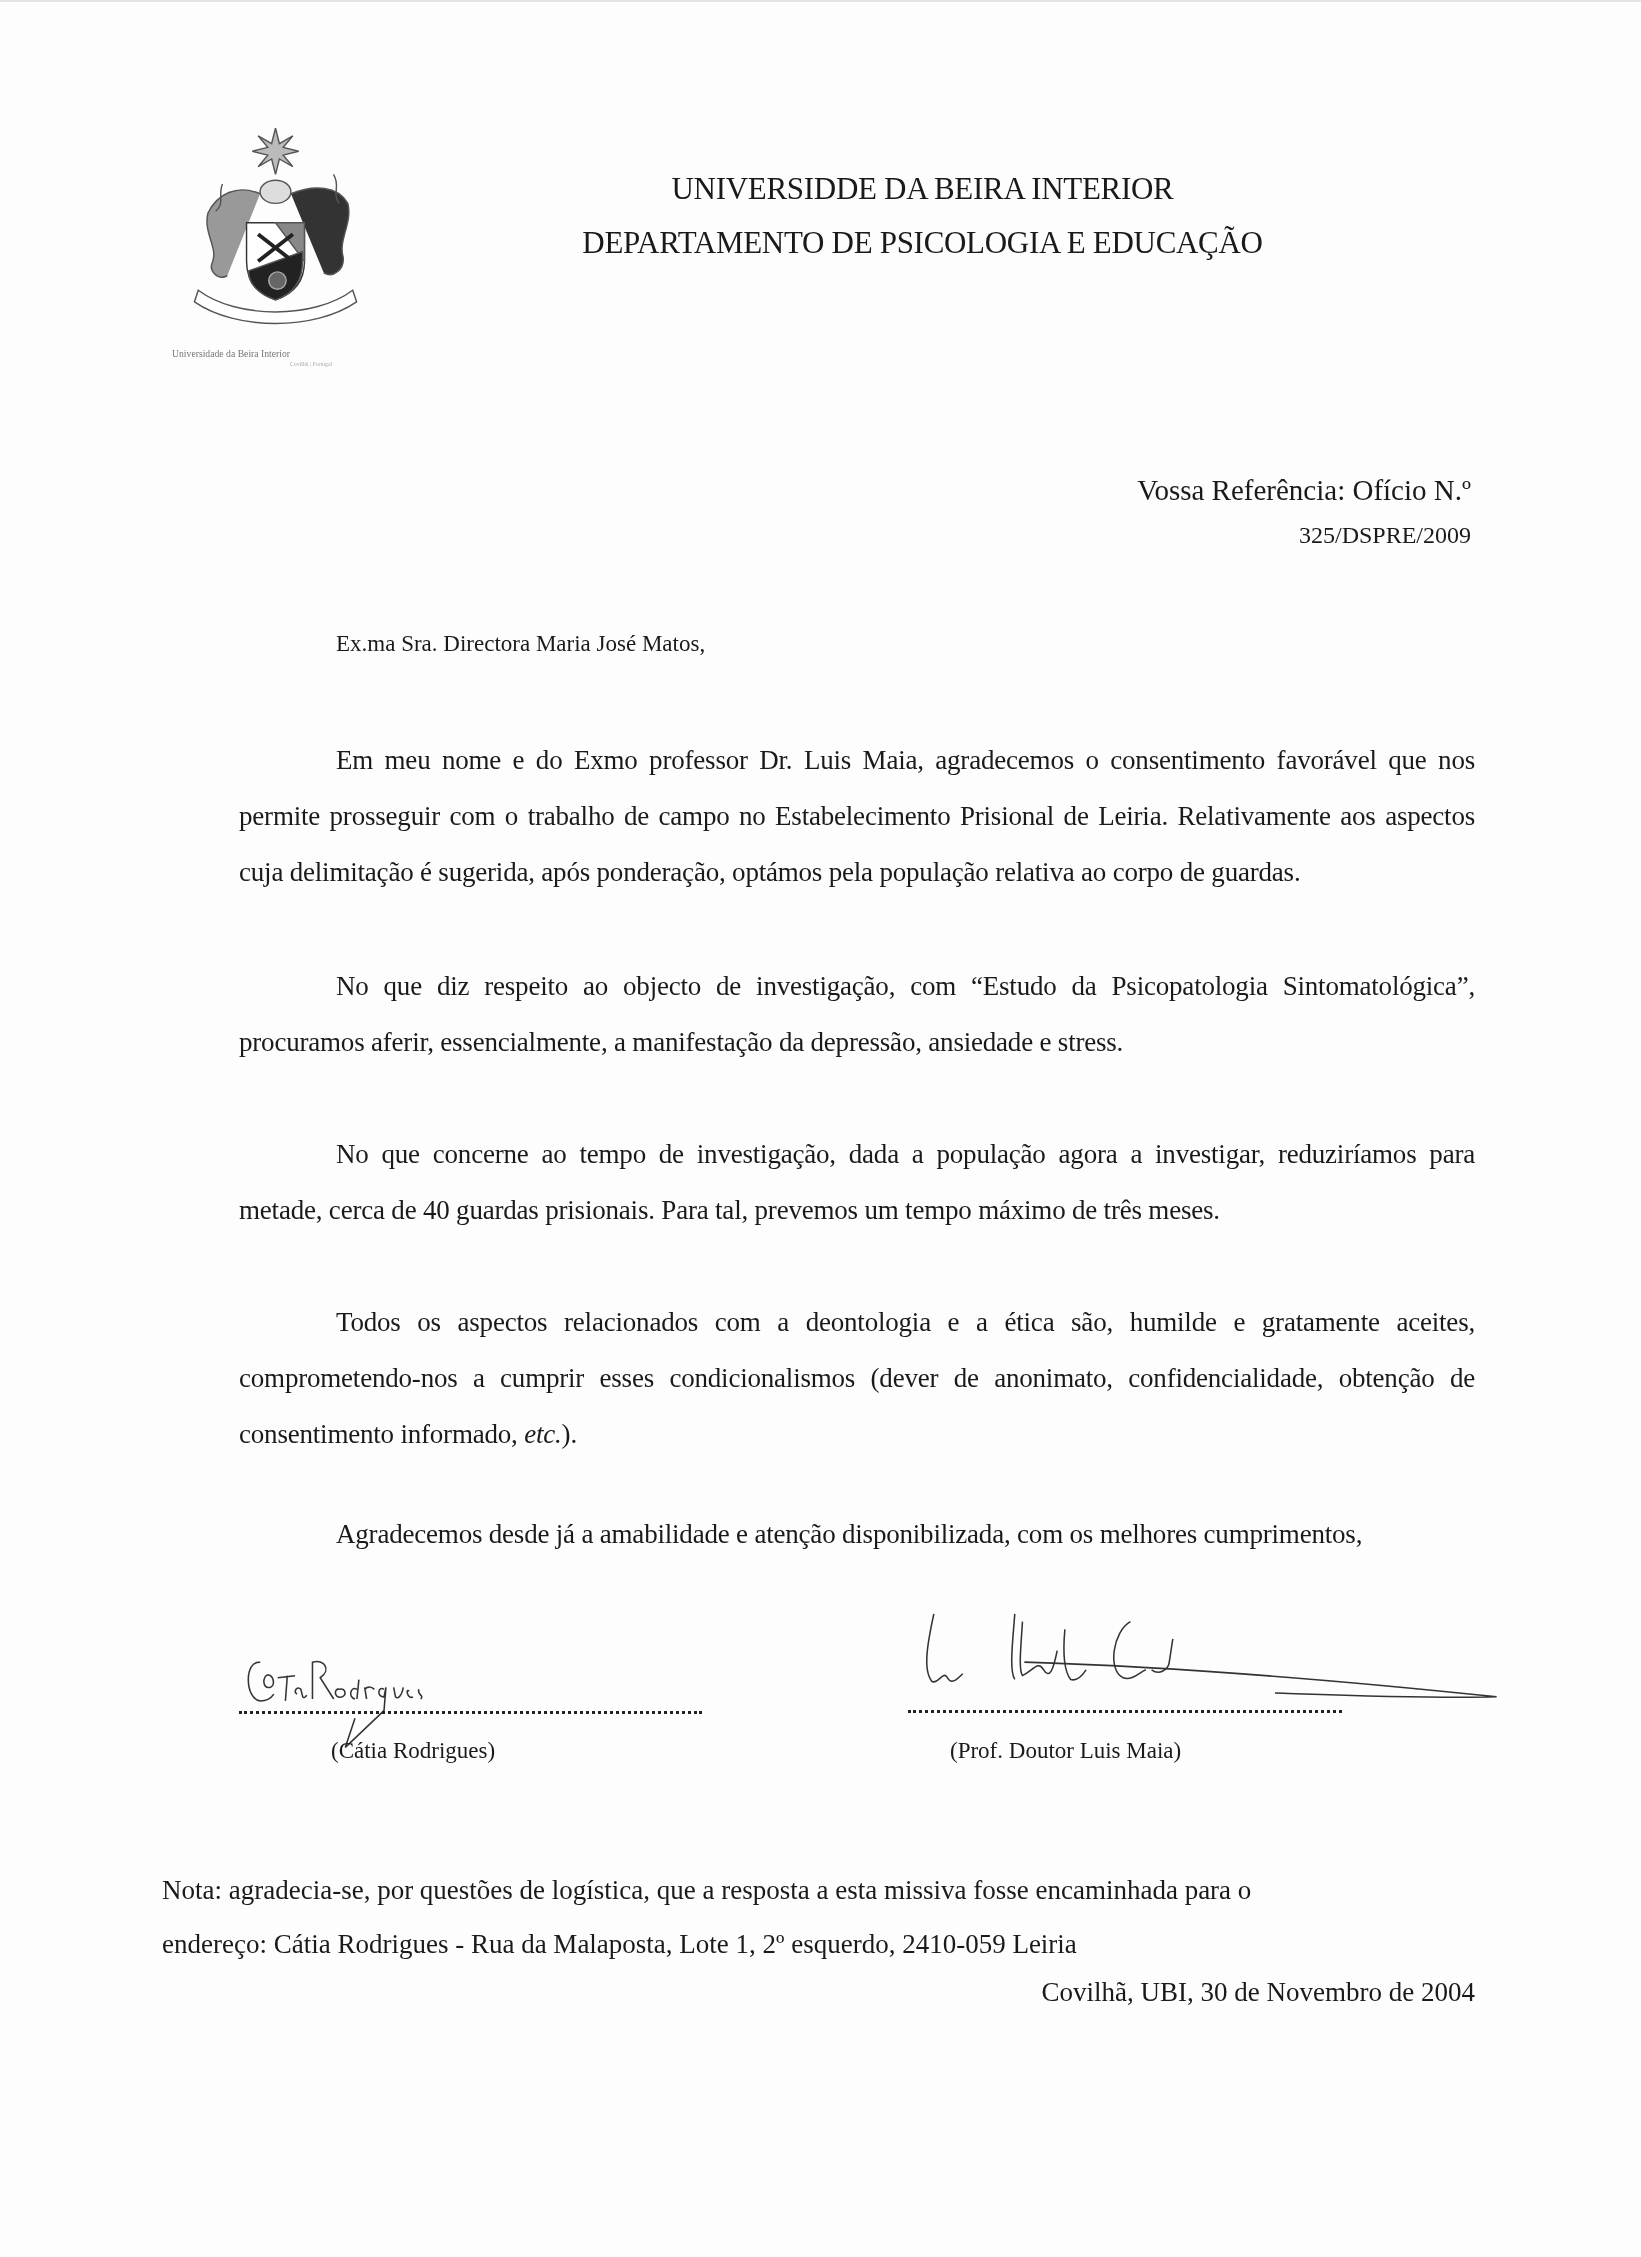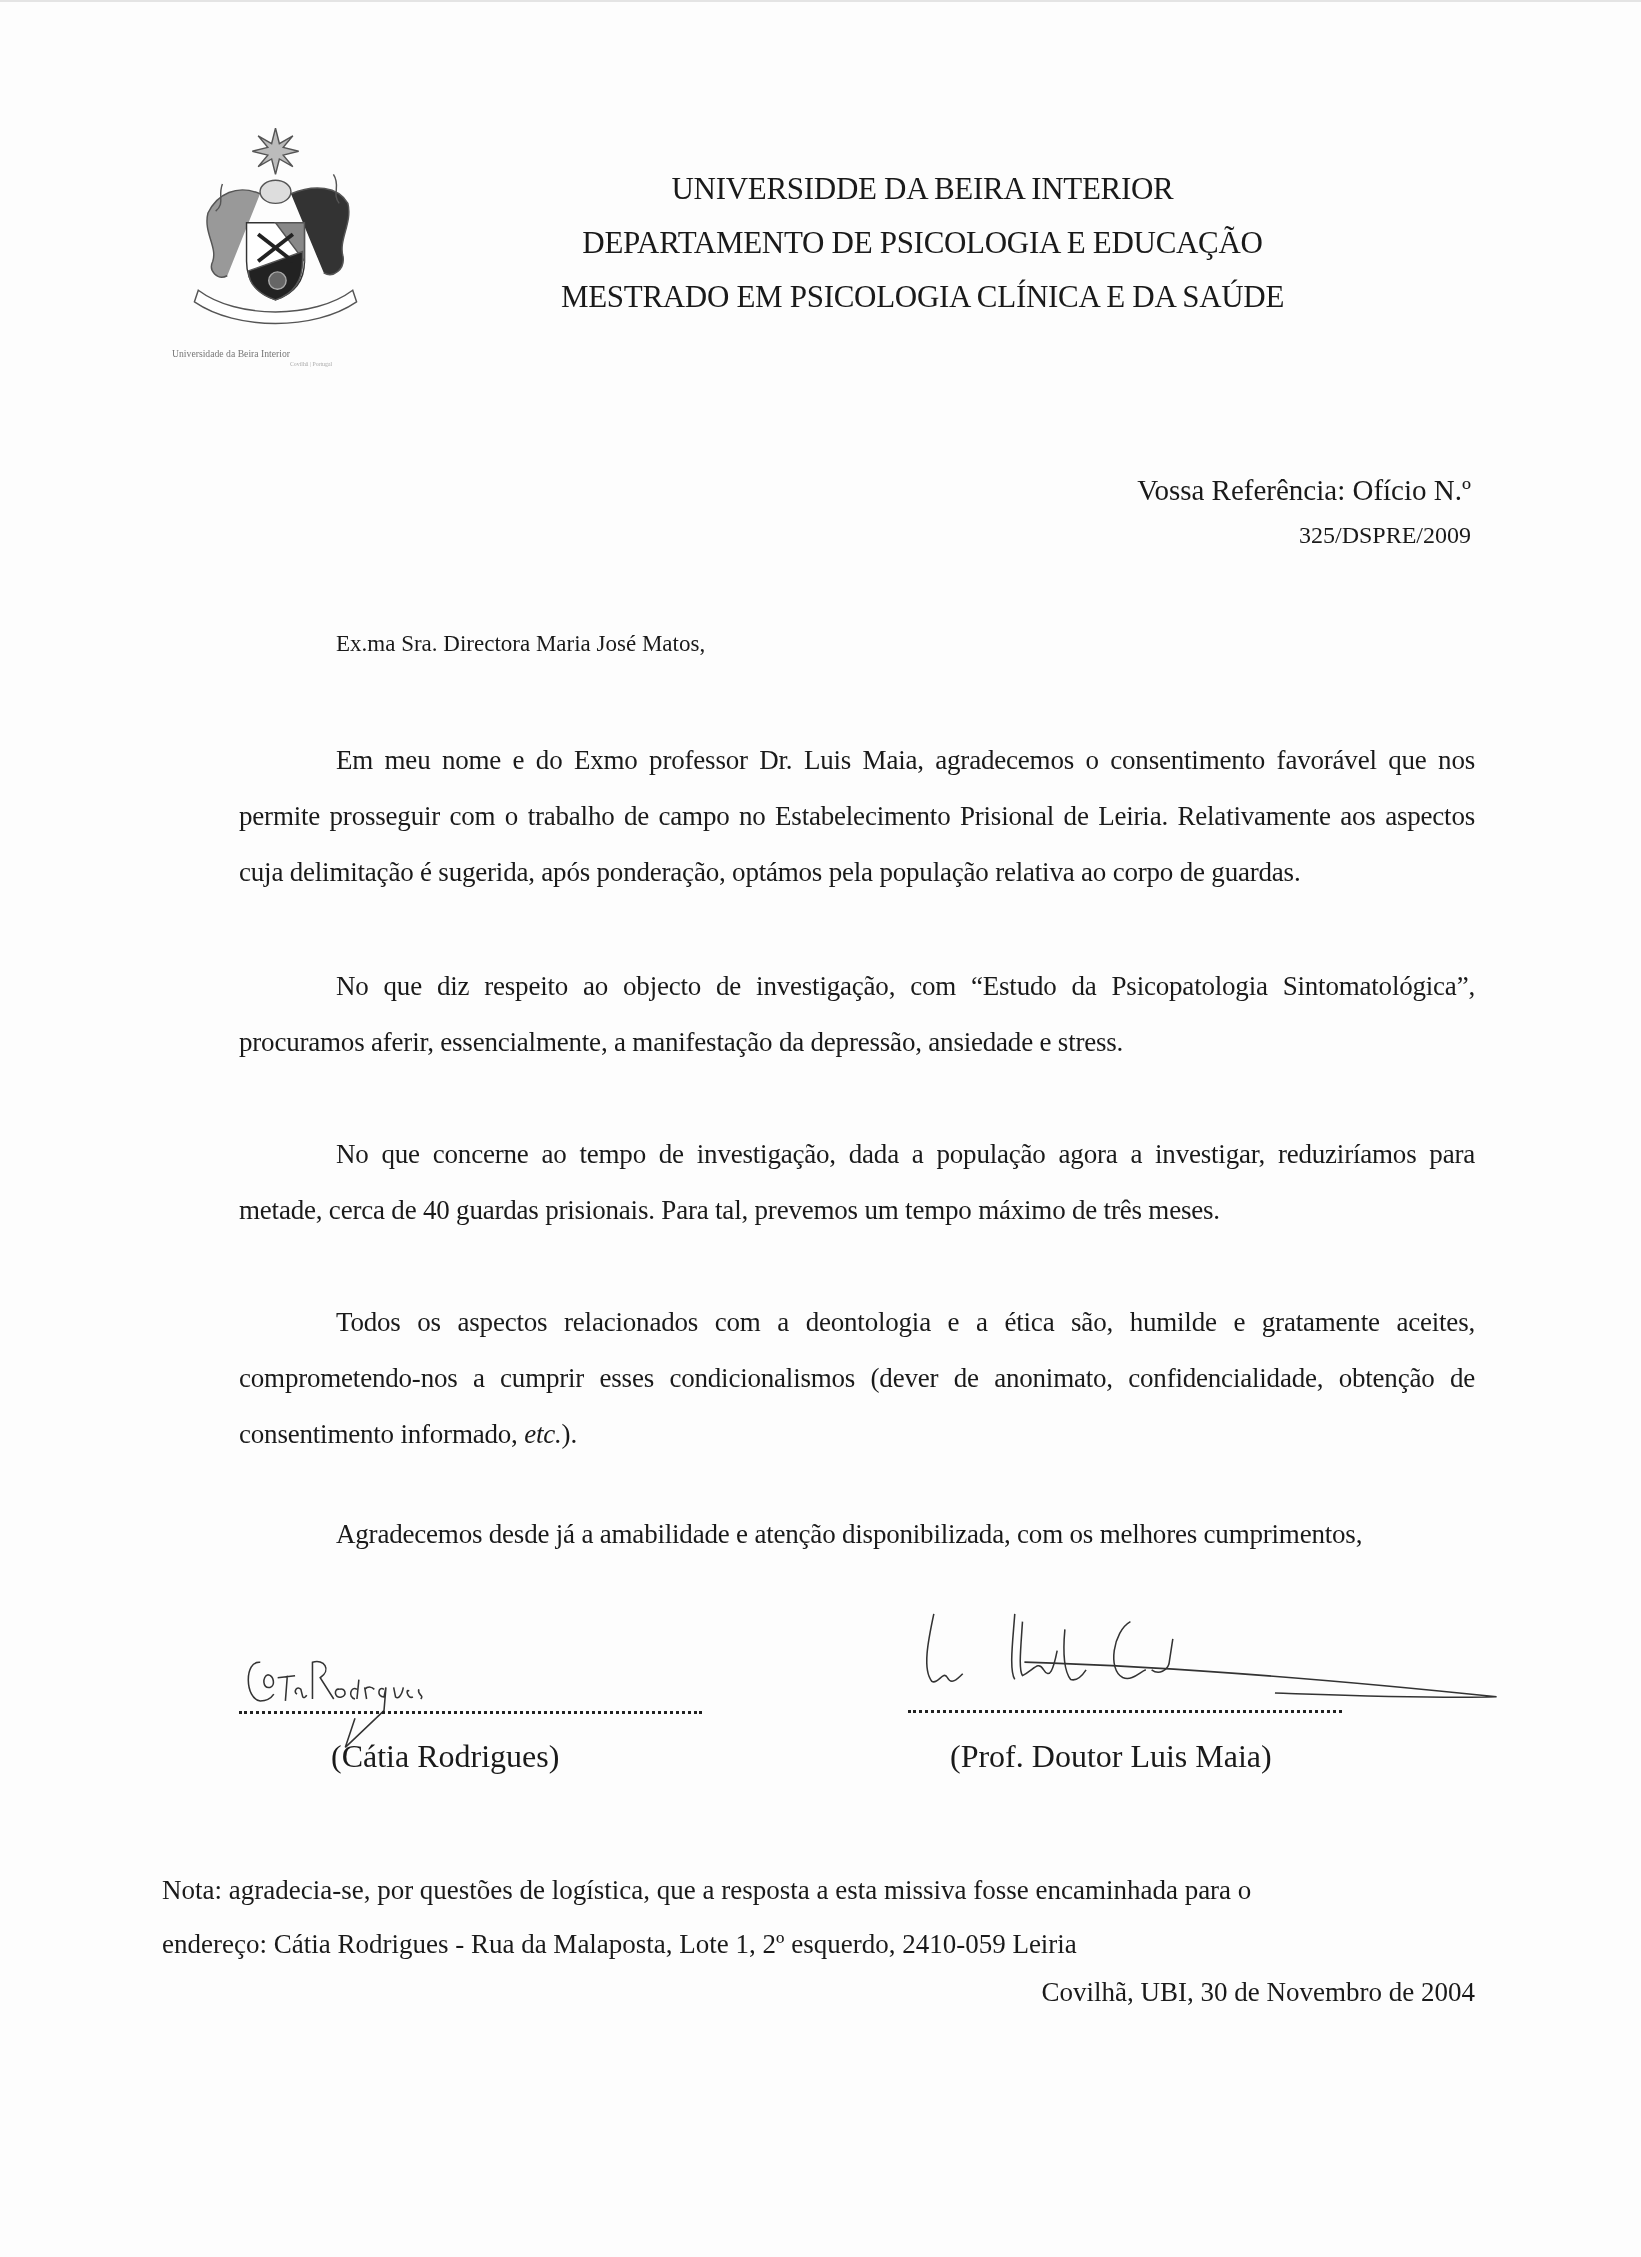--- a/index.html
+++ b/index.html
@@ -27,21 +27,21 @@
   .body p { margin:0; text-indent:97px; }
   .p1 { top:732px; }
   .p2 { top:958px; }
   .p3 { top:1126px; }
   .p4 { top:1294px; }
   .p5 { top:1506px; }
 
   .sig-left { position:absolute; left:239px; top:1641px; width:463px; height:126px; }
   .sig-right { position:absolute; left:908px; top:1612px; width:599px; height:154px; }
   .dots { position:absolute; height:0; border-bottom:3.9px dotted #222; }
-  .sig-name { position:absolute; font-size:32px; white-space:nowrap; }
+  .sig-name { position:absolute; font-size:23px; white-space:nowrap; }
 
   .nota { position:absolute; left:162px; top:1863px; width:1313px; font-size:27px; line-height:54px; }
   .nota div { white-space:nowrap; }
   .place-date { position:absolute; right:166px; top:1977px; font-size:27px; white-space:nowrap; }
 </style>
 </head>
 <body>
 
 <div class="page">
   <div class="topline"></div>
@@ -68,21 +68,20 @@
 
       <path d="M20,170 C60,200 140,200 180,170 L184,182 C140,212 60,212 16,182 Z" fill="#fff" stroke="#555"></path>
     </g>
   </svg>
   <div class="crest-caption">Universidade da Beira Interior</div>
   <div class="crest-sub">Covilhã | Portugal</div>
 
   <div class="header">
     <div>UNIVERSIDDE DA BEIRA INTERIOR</div>
     <div>DEPARTAMENTO DE PSICOLOGIA E EDUCAÇÃO</div>
-    <div>MESTRADO EM PSICOLOGIA CLÍNICA E DA SAÚDE</div>
   </div>
 
   <div class="ref">
     <div class="ref-label">Vossa Referência: Ofício N.º</div>
     <div class="ref-num">325/DSPRE/2009</div>
   </div>
 
   <div class="salutation">Ex.ma Sra. Directora Maria José Matos,</div>
 
   <div class="body p1">

